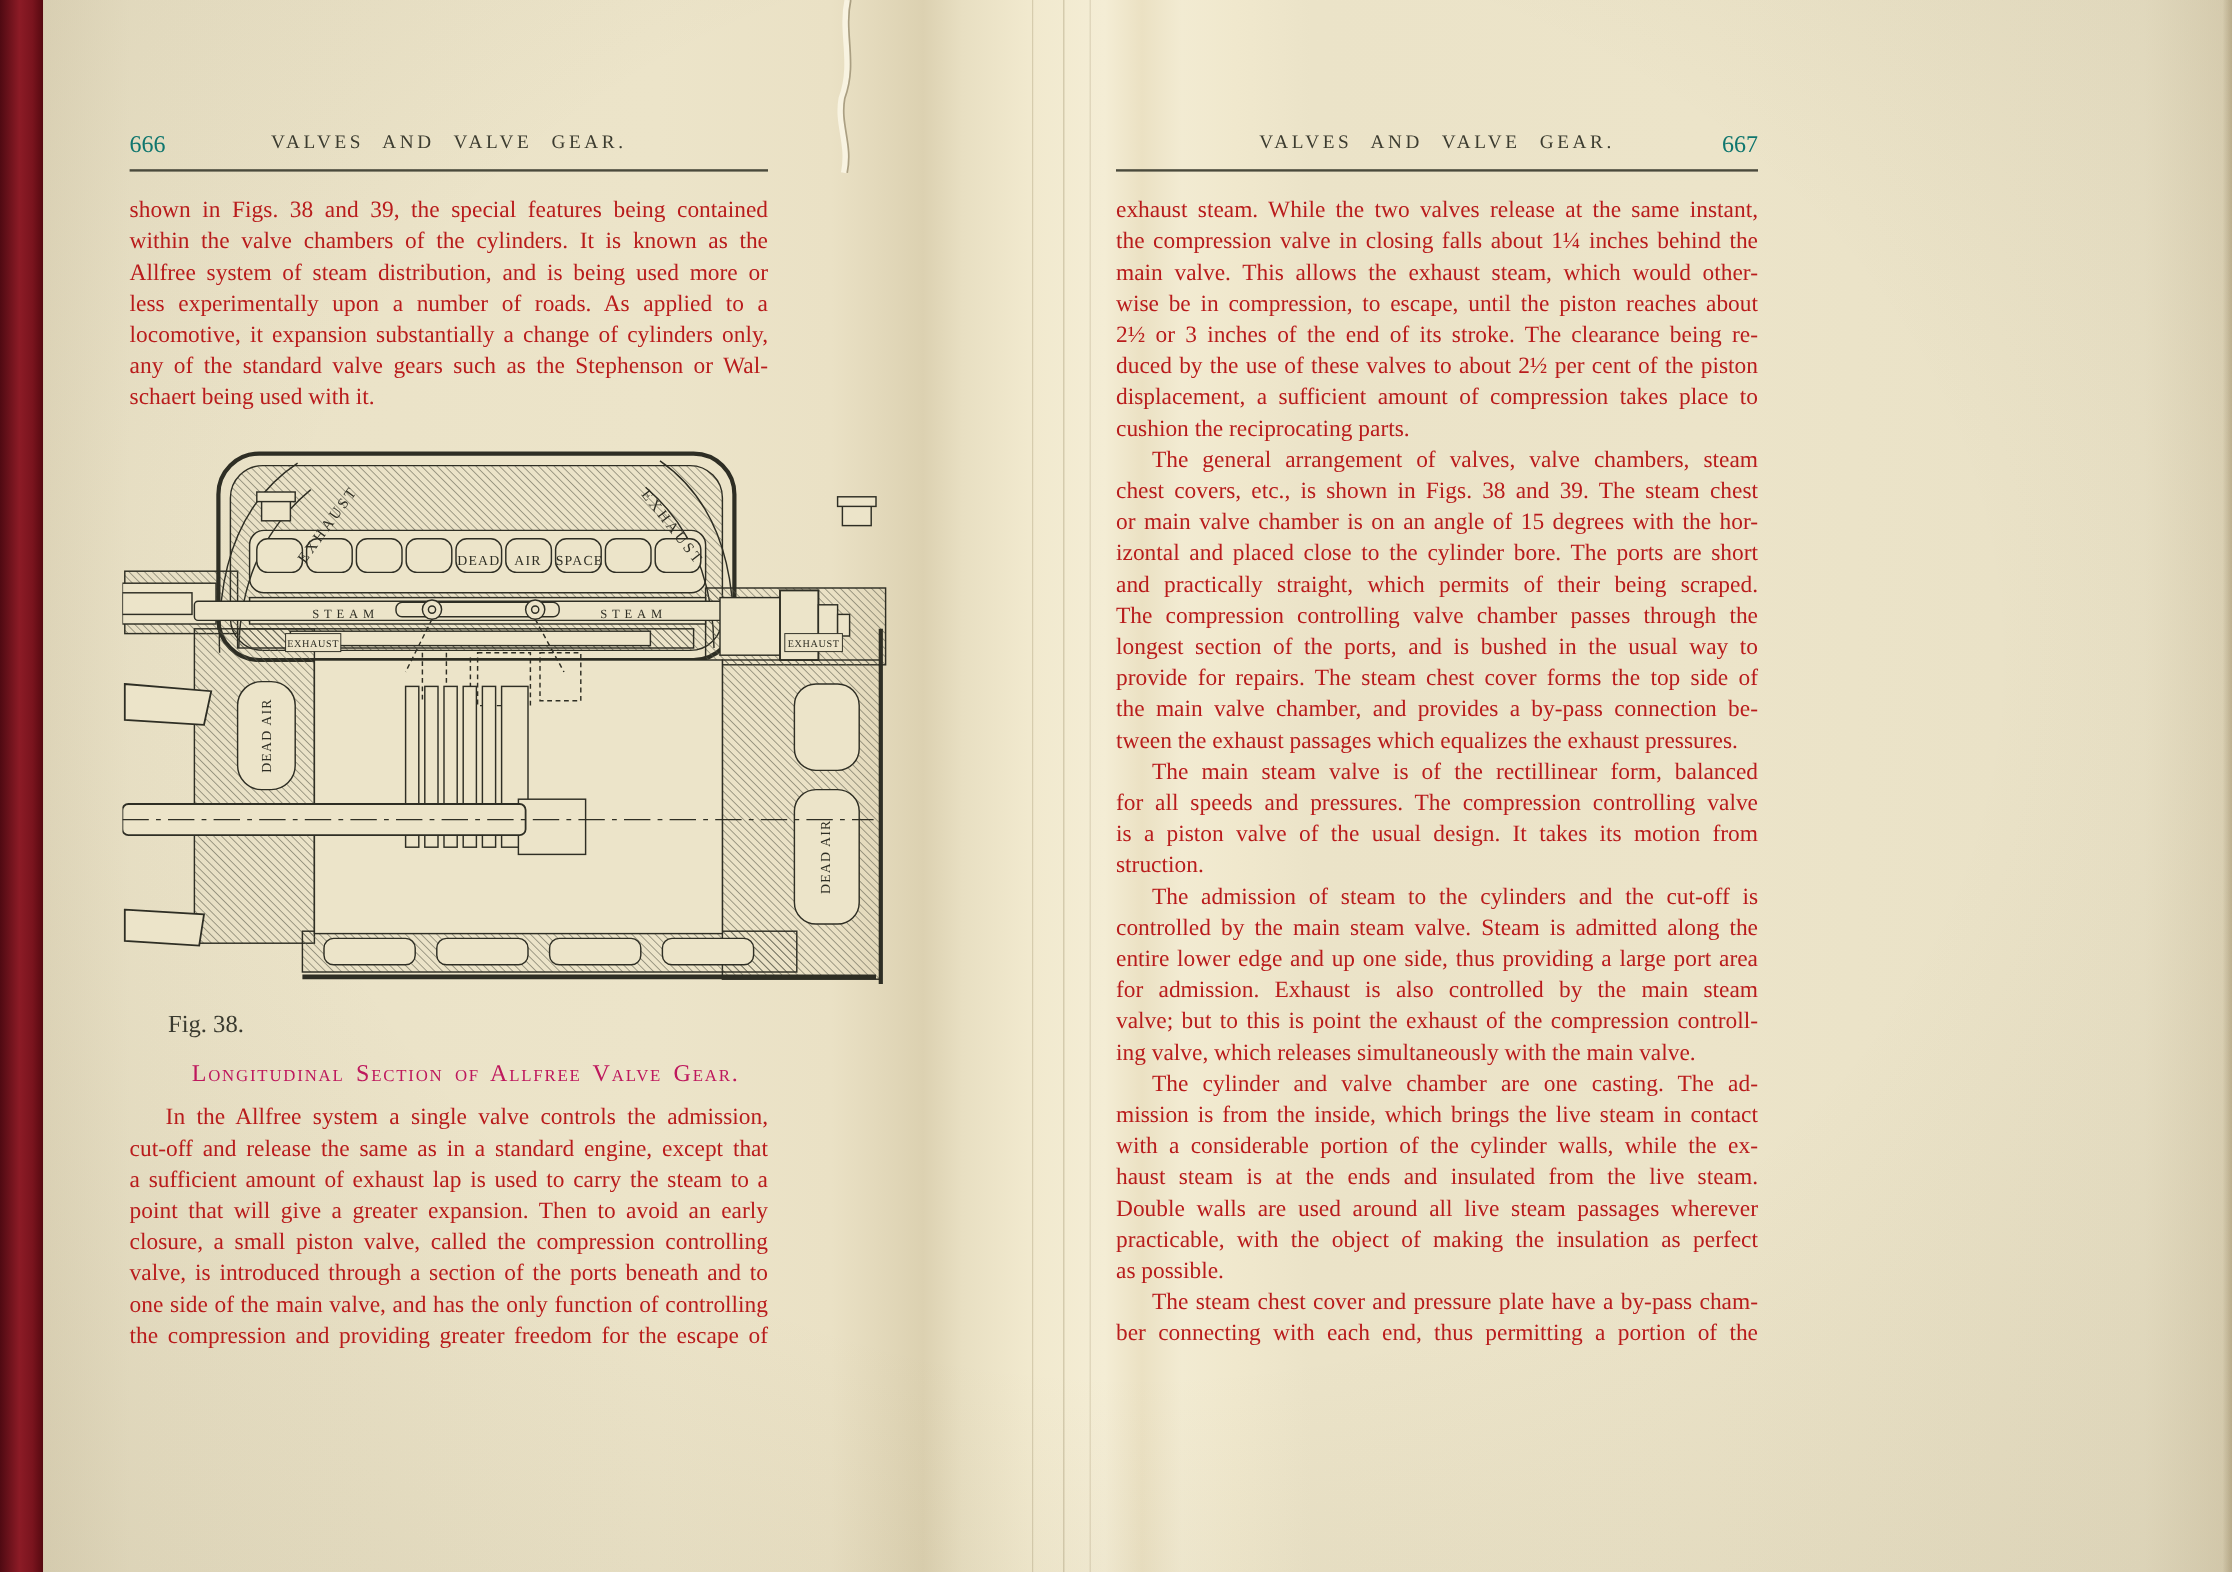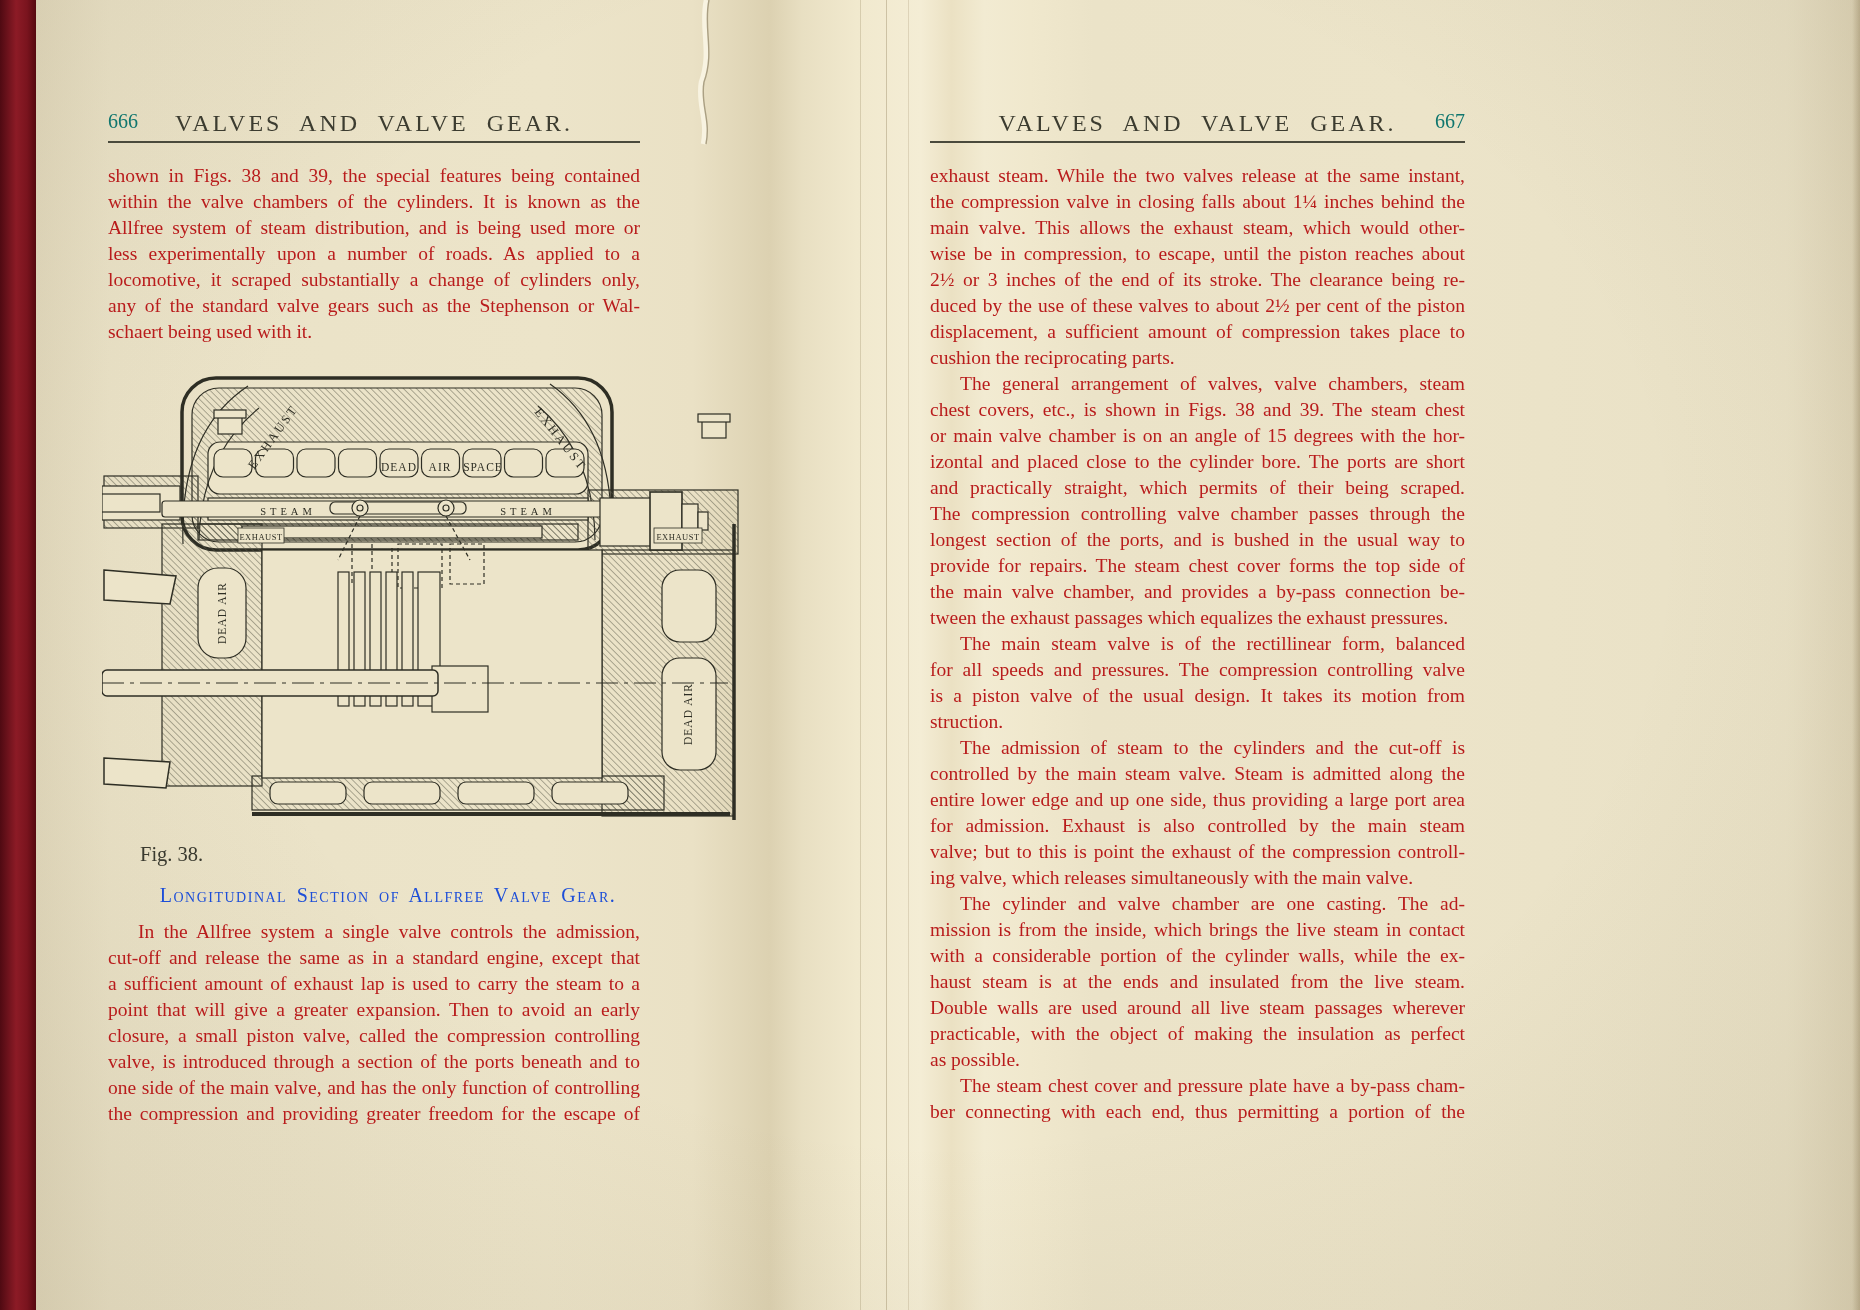--- a/index.html
+++ b/index.html
@@ -22,37 +22,37 @@
   }
   .paper::after{
     content:"";position:absolute;inset:0;
     background:radial-gradient(ellipse at 50% 42%,rgba(0,0,0,0) 55%,rgba(92,76,40,0.10) 100%);
     pointer-events:none;
   }
   .crease{position:absolute;top:0;bottom:0;width:1px;}
   .right-edge{position:absolute;right:0;top:0;bottom:0;width:8px;
     background:linear-gradient(90deg,rgba(0,0,0,0),rgba(110,90,50,0.28));}
   .running-head{
-    position:absolute;top:110px;font-size:24px;letter-spacing:3px;word-spacing:9px;
+    position:absolute;top:110px;font-size:16px;letter-spacing:3px;word-spacing:9px;
     color:#3c3c30;white-space:nowrap;
   }
   .head-box{position:absolute;top:110px;font-size:20px;color:#0f766e;}
   .head-rule{position:absolute;top:141px;height:2px;background:#4a4a3c;}
   .textcol{
     position:absolute;font-size:19.5px;line-height:26px;color:#b91c1c;
   }
   .paragraph{margin:0;}
   .line{text-align:justify;text-align-last:justify;}
   .line.last{text-align-last:left;}
   .line.first{text-indent:30px;}
   .fig-caption{
     position:absolute;font-size:20.5px;color:#3a3a2f;text-align:left;
   }
   .fig-subcaption{
-    position:absolute;font-size:20px;color:#1d4ed8;text-align:center;
+    position:absolute;font-size:20px;color:#be185d;text-align:center;
     font-variant:small-caps;letter-spacing:1.5px;word-spacing:3px;
   }
   svg text{
     font-family:"Liberation Serif","DejaVu Serif",serif;
     fill:#2e2e24;stroke:none;
   }
 </style>
 </head>
 <body>
 
@@ -73,21 +73,21 @@
   <div class="head-box" style="left:108px;width:532px;text-align:left;">666</div>
   <div class="running-head" style="left:108px;width:532px;text-align:center;">VALVES AND VALVE GEAR.</div>
   <div class="head-rule" style="left:108px;width:532px;"></div>
 
   <div class="textcol" style="left:108px;top:163px;width:532px;">
       <div class="paragraph">
         <div class="line">shown in Figs. 38 and 39, the special features being contained</div>
         <div class="line">within the valve chambers of the cylinders.  It is known as the</div>
         <div class="line">Allfree system of steam distribution, and is being used more or</div>
         <div class="line">less experimentally upon a number of roads.  As applied to a</div>
-        <div class="line">locomotive, it scraped substantially a change of cylinders only,</div>
+        <div class="line">locomotive, it expansion substantially a change of cylinders only,</div>
         <div class="line">any of the standard valve gears such as the Stephenson or Wal-</div>
         <div class="line last">schaert being used with it.</div>
       </div>
     </div>
 
   <svg style="position:absolute;left:102px;top:374px;" width="655" height="458" viewBox="0 0 655 458">
     <defs>
       <pattern id="hx" patternUnits="userSpaceOnUse" width="4.6" height="4.6" patternTransform="rotate(-45)">
         <line x1="0" y1="0" x2="0" y2="4.6" stroke="#5a5a4a" stroke-width="0.9"></line>
       </pattern>

